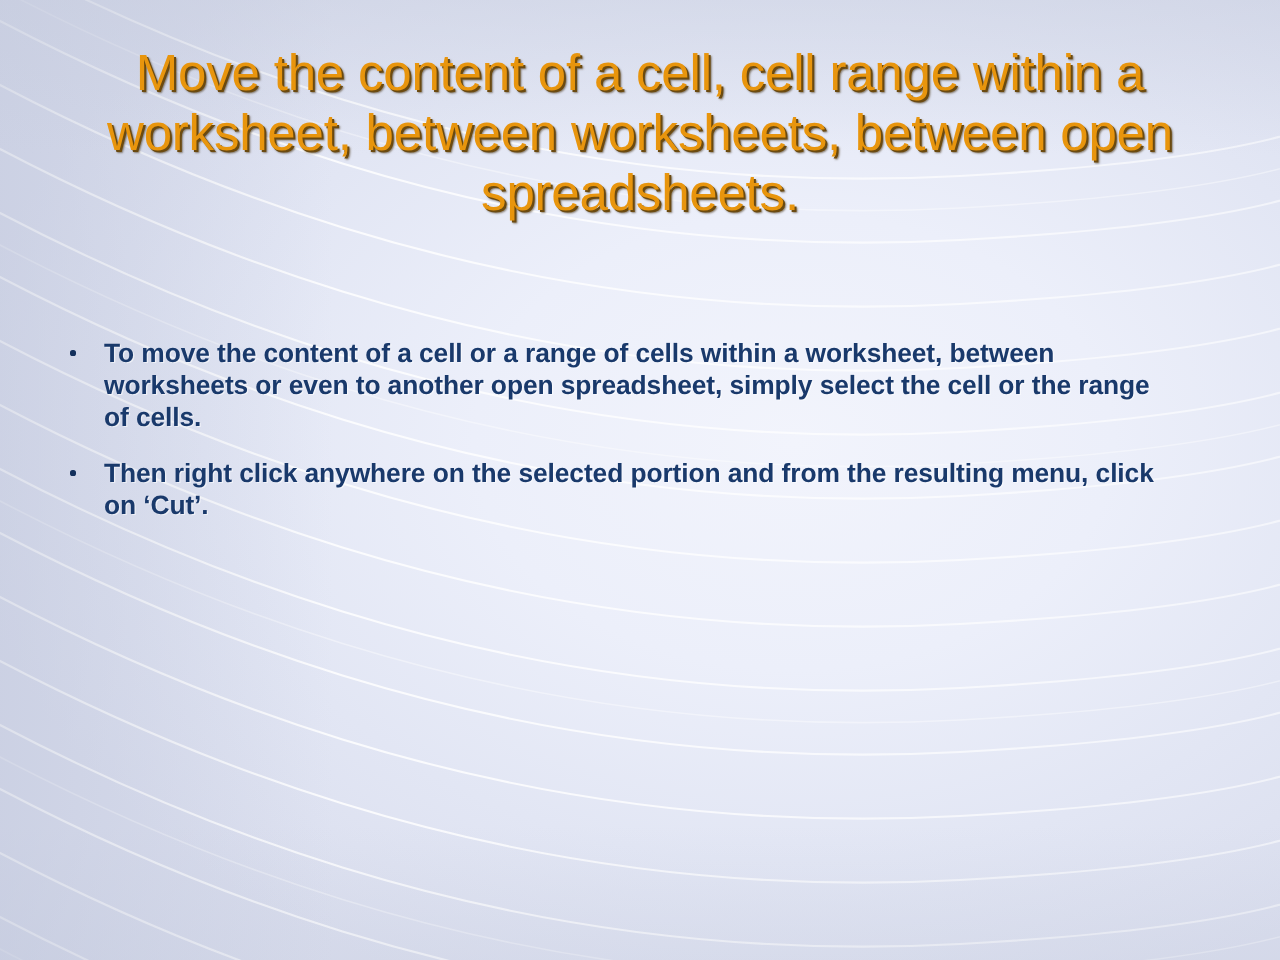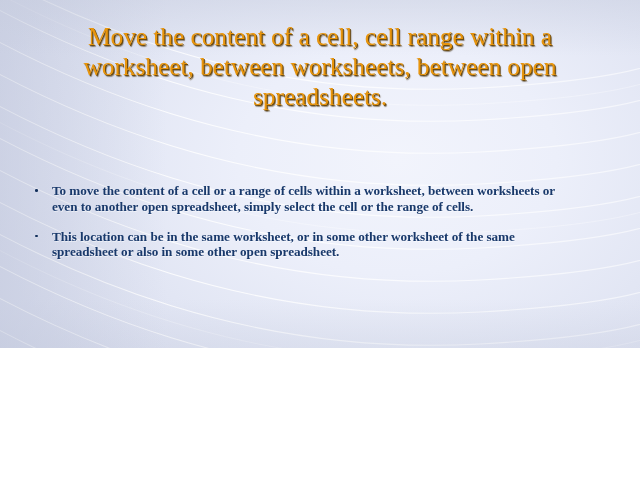--- a/index.html
+++ b/index.html
@@ -6,24 +6,24 @@
     margin: 0;
     padding: 0;
     width: 640px;
     height: 480px;
     overflow: hidden;
   }
 
   #slide {
     position: relative;
     width: 640px;
-    height: 348px;
+    height: 480px;
     overflow: hidden;
     background: #e8eaf6;
-    font-family: Liberation Serif, serif;
+    font-family: Liberation Sans, sans-serif;
   }
 
   
   .bg-base {
     position: absolute;
     inset: 0;
     background:
       radial-gradient(ellipse 420px 300px at 62% 46%,
         #f2f4fc 0%, #eceffa 38%, #e2e6f4 70%, #dadeee 100%),
       linear-gradient(100deg,
@@ -83,21 +83,20 @@
   .bullet-item {
     position: relative;
     padding-left: 26px;
     margin-bottom: 13px;
     font-size: 13.2px;
     line-height: 15.8px;
     font-weight: bold;
     color: #19396B;
     text-shadow: 0.6px 0.6px 0 rgba(255,255,255,0.55);
     letter-spacing: -0.05px;
-    margin-top: 14px;
   }
 
   .bullet-item:last-child { margin-bottom: 0; }
 
   .bullet-dot {
     position: absolute;
     left: 9px;
     top: 6px;
     width: 2.6px;
     height: 2.6px;
@@ -160,23 +159,23 @@
 
     <h1 class="slide-title">Move the content of a cell, cell range within a worksheet, between worksheets, between open spreadsheets.</h1>
 
     <ul class="body-list">
 
       <li class="bullet-item">
         <span class="bullet-dot"></span>
         <span class="bullet-text">To move the content of a cell or a range of cells within a worksheet, between worksheets or even to another open spreadsheet, simply select the cell or the range of cells.</span>
       </li>
 
+      <li class="bullet-item">
+        <span class="bullet-dot"></span>
+        <span class="bullet-text"> Then right click anywhere on the selected portion and from the resulting menu, click on ‘Cut’.</span>
+      </li>
 
 
-      <li class="bullet-item">
-        <span class="bullet-dot"></span>
-        <span class="bullet-text">This location can be in the same worksheet, or in some other worksheet of the same spreadsheet or also in some other open spreadsheet.</span>
-      </li>
 
     </ul>
 
   </div>
 </div>
 
 </body></html>

